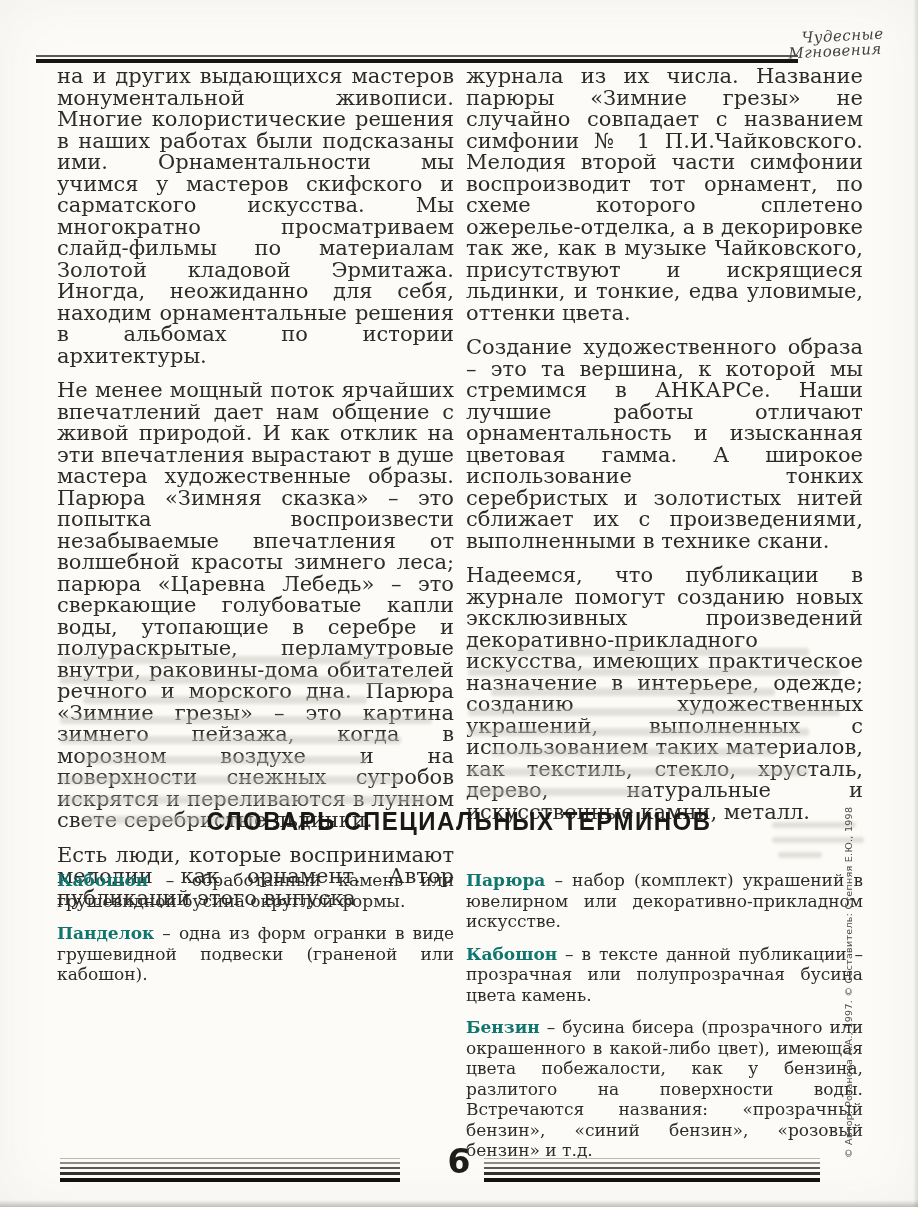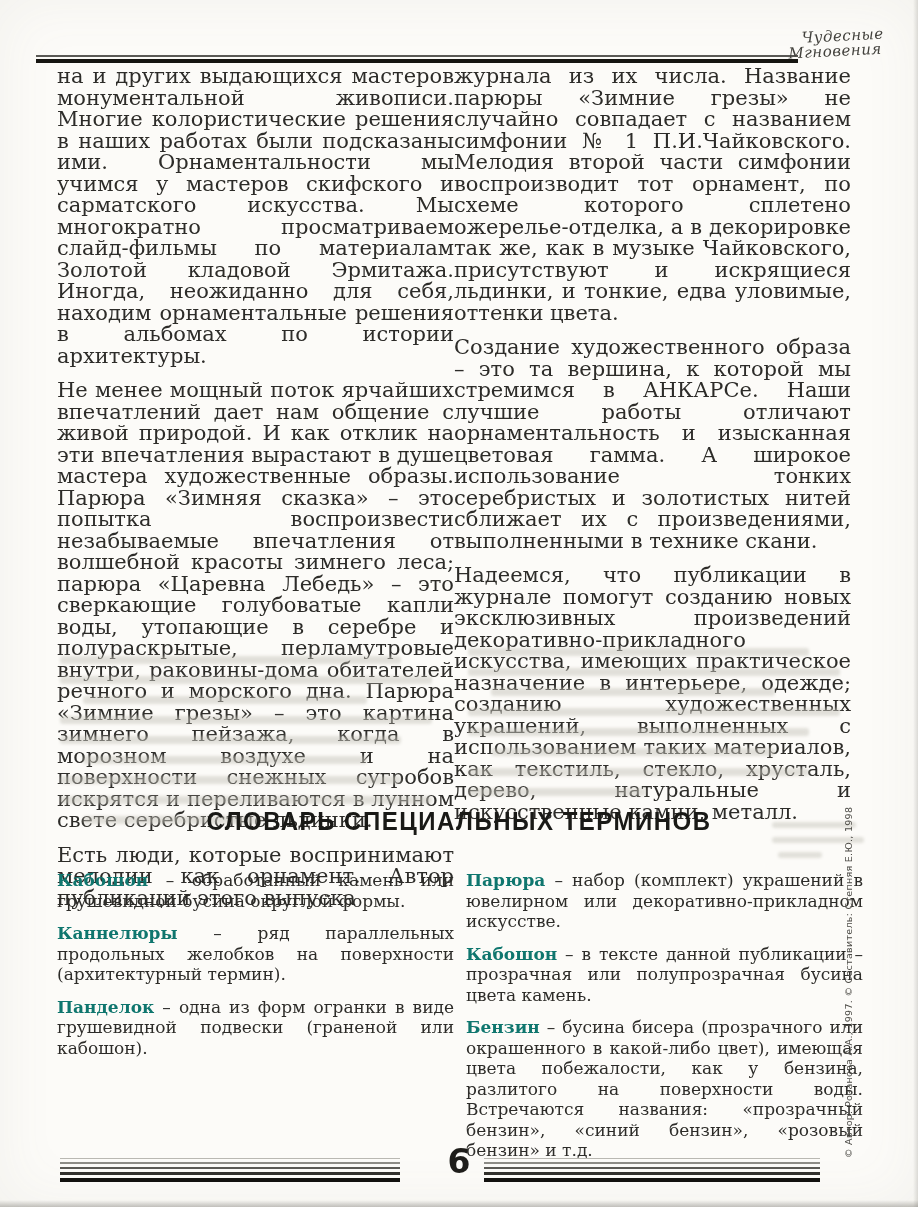--- a/index.html
+++ b/index.html
@@ -28,21 +28,21 @@
     transform:rotate(-3deg);
     text-align:left;
     letter-spacing:.5px;
   }
   .logo .l1{padding-left:14px;display:block;}
   .logo .l2{display:block;margin-top:-2px;}
   
   .col{position:absolute;top:66px;width:397px;font-size:21px;line-height:21.5px;text-align:justify;}
   .col p{margin:0 0 13px 0;}
   .col-left{left:57px;}
-  .col-right{left:454px;}
+  .col-right{left:466px;}
   
   .gloss-title{
     position:absolute;left:0;top:808px;width:918px;
     text-align:center;
     font-family:"Liberation Sans","DejaVu Sans",sans-serif;
     font-weight:bold;
     font-size:24px;
     letter-spacing:1.5px;
     color:#191916;
     transform:scaleY(1.04);
@@ -150,21 +150,20 @@
   <div class="ghost ghost-c">
     <div class="gl"></div>
       <div class="gl"></div>
       <div class="gl"></div>
   </div>
 
   <div class="gloss-title">СЛОВАРЬ СПЕЦИАЛЬНЫХ ТЕРМИНОВ</div>
 
   <div class="gloss gloss-left">
     <p><b>Кабошон</b> <span>– обработанный камень или грушевидной бусина округлой формы.</span></p>
-    <p><b>Каннелюры</b> <span>– ряд параллельных продольных желобков на поверхности (архитектурный термин).</span></p>
     <p><b>Панделок</b> <span>– одна из форм огранки в виде грушевидной подвески (граненой или кабошон).</span></p>
   </div>
 
   <div class="gloss gloss-right">
     <p><b>Парюра</b> <span>– набор (комплект) украшений в ювелирном или декоративно-прикладном искусстве.</span></p>
     <p><b>Кабошон</b> <span>– в тексте данной публикации – прозрачная или полупрозрачная бусина цвета камень.</span></p>
     <p><b>Бензин</b> <span>– бусина бисера (прозрачного или окрашенного в какой-либо цвет), имеющая цвета побежалости, как у бензина, разлитого на поверхности воды. Встречаются названия: «прозрачный бензин», «синий бензин», «розовый бензин» и т.д.</span></p>
   </div>
 
   <div class="copyright">© Автор: Розанова А.А., 1997. © Составитель: Степняя Е.Ю., 1998</div>

